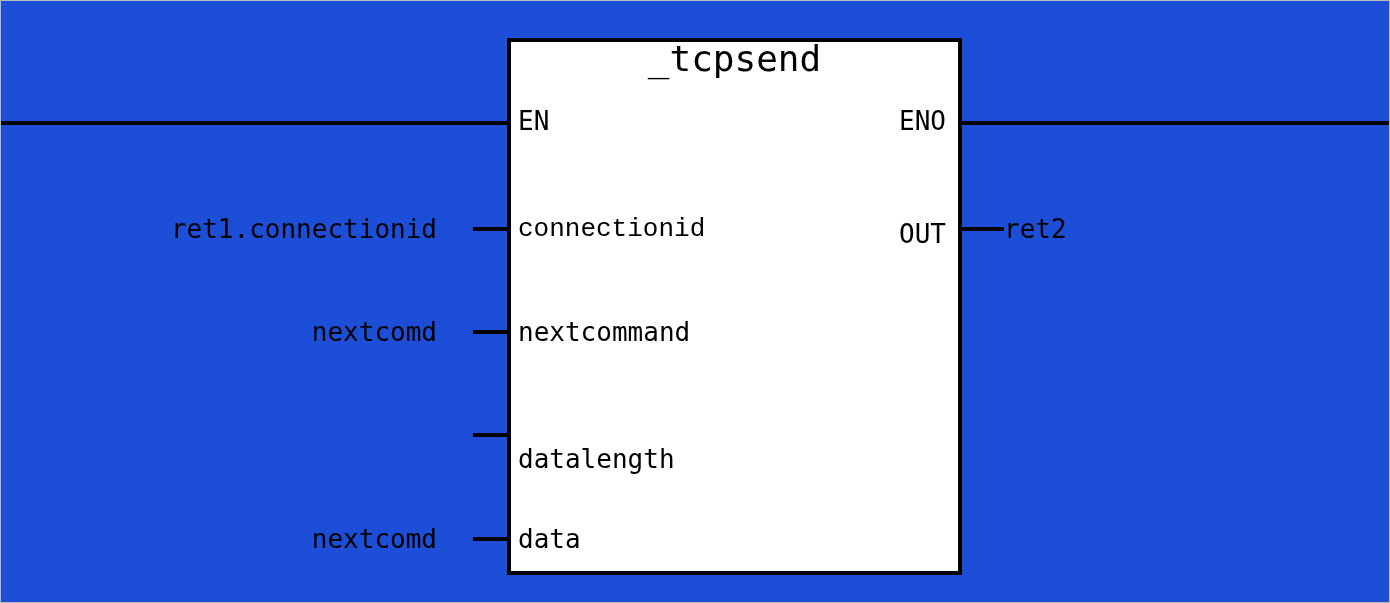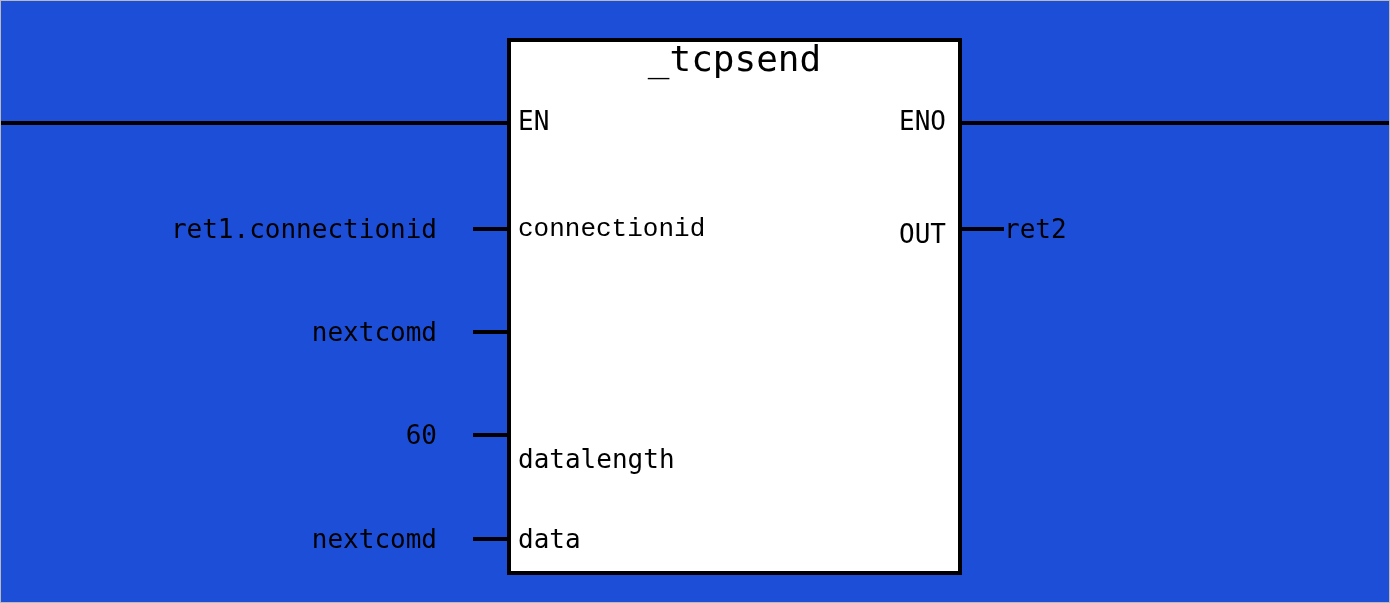--- a/index.html
+++ b/index.html
@@ -131,24 +131,22 @@
   <div class="operand-left-wrap" style="top:228px;">
     <div class="fb-text operand-left" style="position:relative; right:auto; text-align:right; padding-right:36px; transform:translateY(-50%);">ret1.connectionid</div>
   </div>
   <div class="stub" style="left:472px; top:226px; width:38px;"></div>
   <div class="fb-text pin-label-in" style="top:228px;font-family:Liberation Mono, monospace;">connectionid</div>
 
   <div class="operand-left-wrap" style="top:331px;">
     <div class="fb-text operand-left" style="position:relative; right:auto; text-align:right; padding-right:36px; transform:translateY(-50%);">nextcomd</div>
   </div>
   <div class="stub" style="left:472px; top:329px; width:38px;"></div>
+  <div class="fb-text pin-label-in" style="top:331px;">nextcommand</div>
 
-  <div class="operand-left-wrap" style="top:434px;">
-    <div class="fb-text operand-left" style="position:relative; right:auto; text-align:right; padding-right:36px; transform:translateY(-50%);">60</div>
-  </div>
   <div class="stub" style="left:472px; top:432px; width:38px;"></div>
   <div class="fb-text pin-label-in" style="top:458px;">datalength</div>
 
   <div class="operand-left-wrap" style="top:538px;">
     <div class="fb-text operand-left" style="position:relative; right:auto; text-align:right; padding-right:36px; transform:translateY(-50%);">nextcomd</div>
   </div>
   <div class="stub" style="left:472px; top:536px; width:38px;"></div>
   <div class="fb-text pin-label-in" style="top:538px;text-align:right;">data</div>
 
   <div class="pin-label-out-wrap" style="top:228px;">

